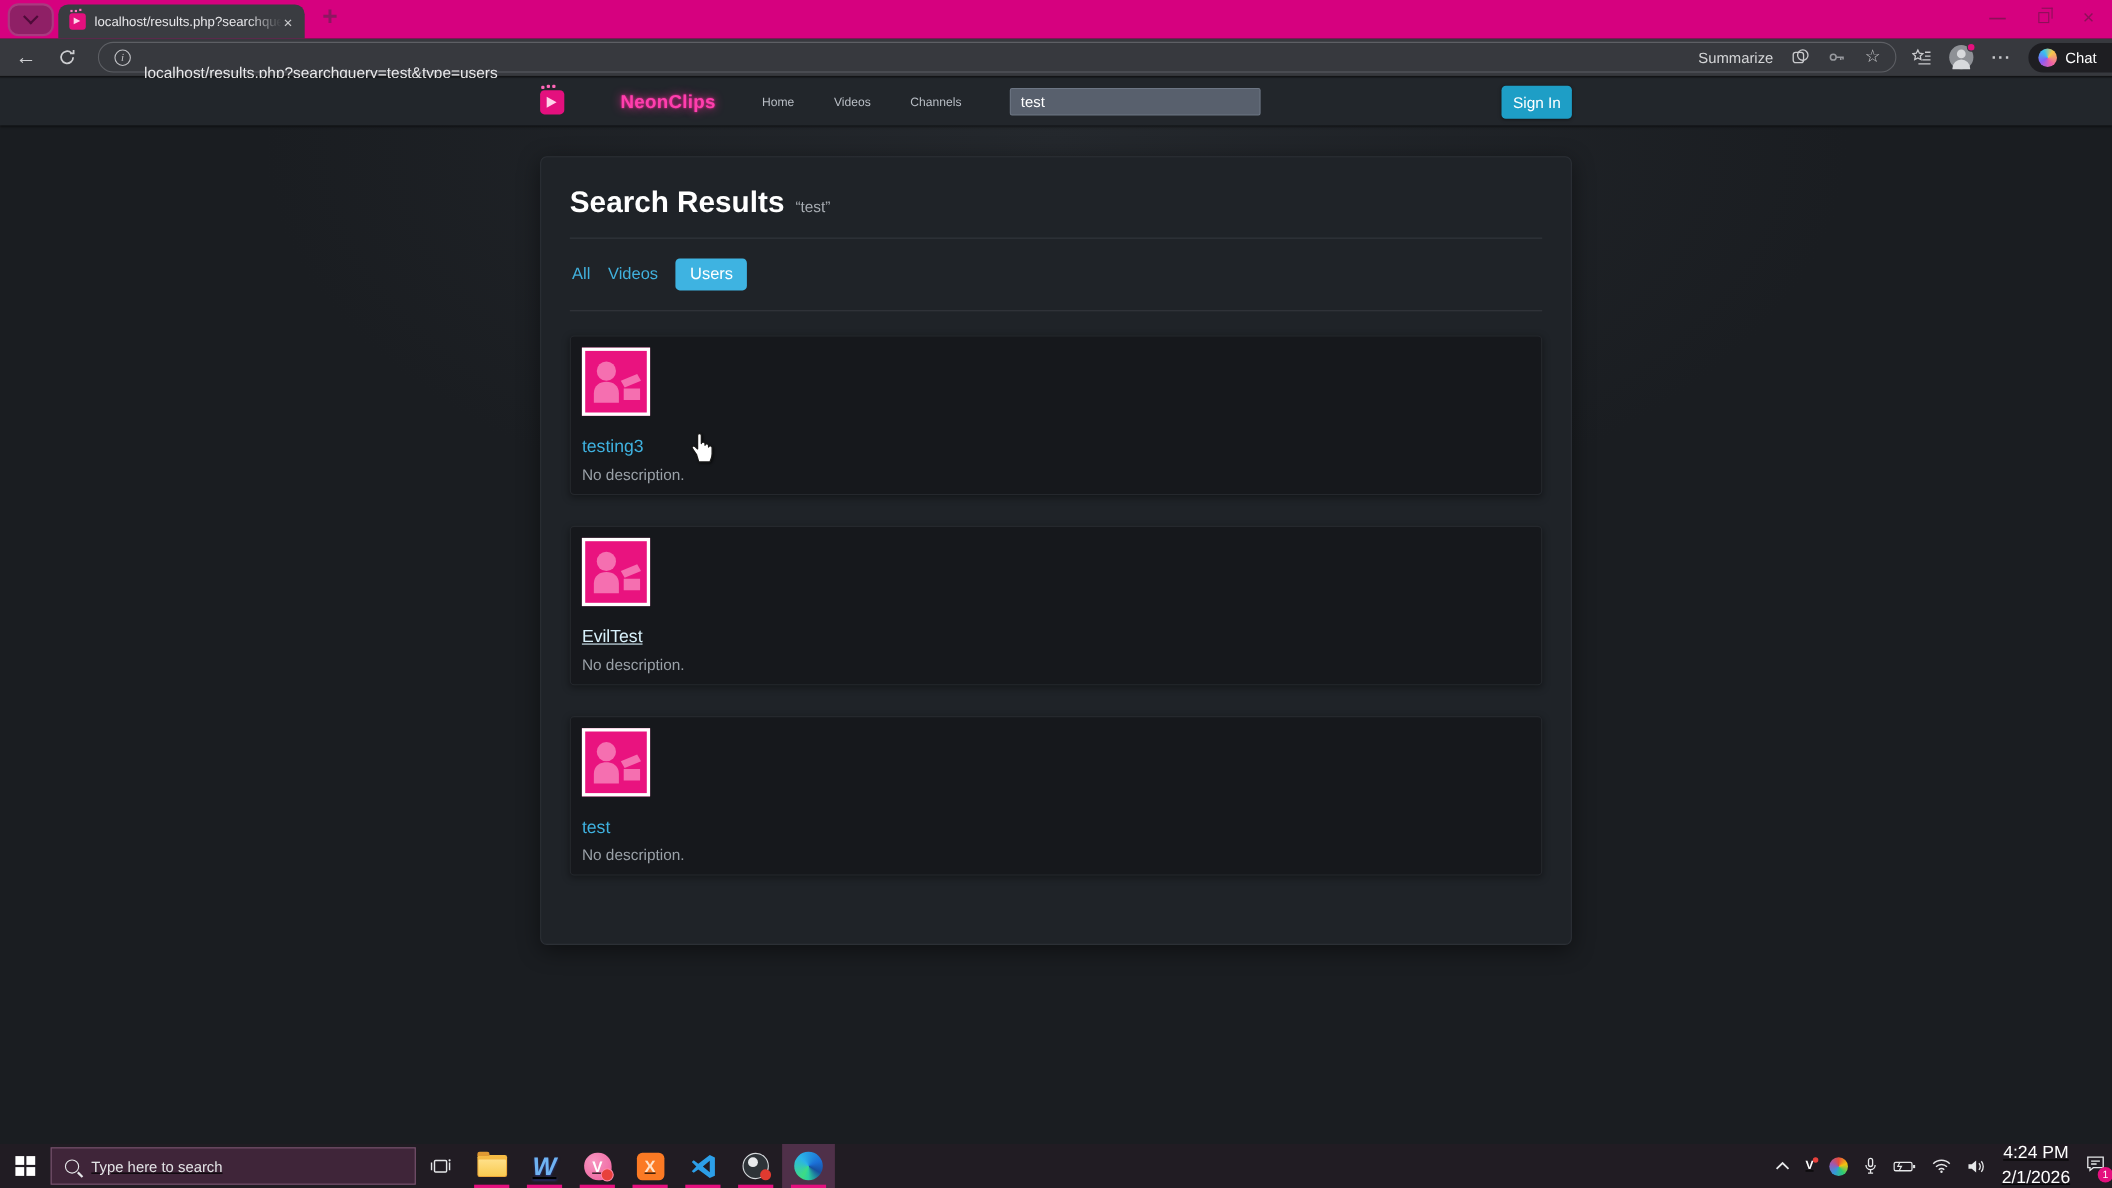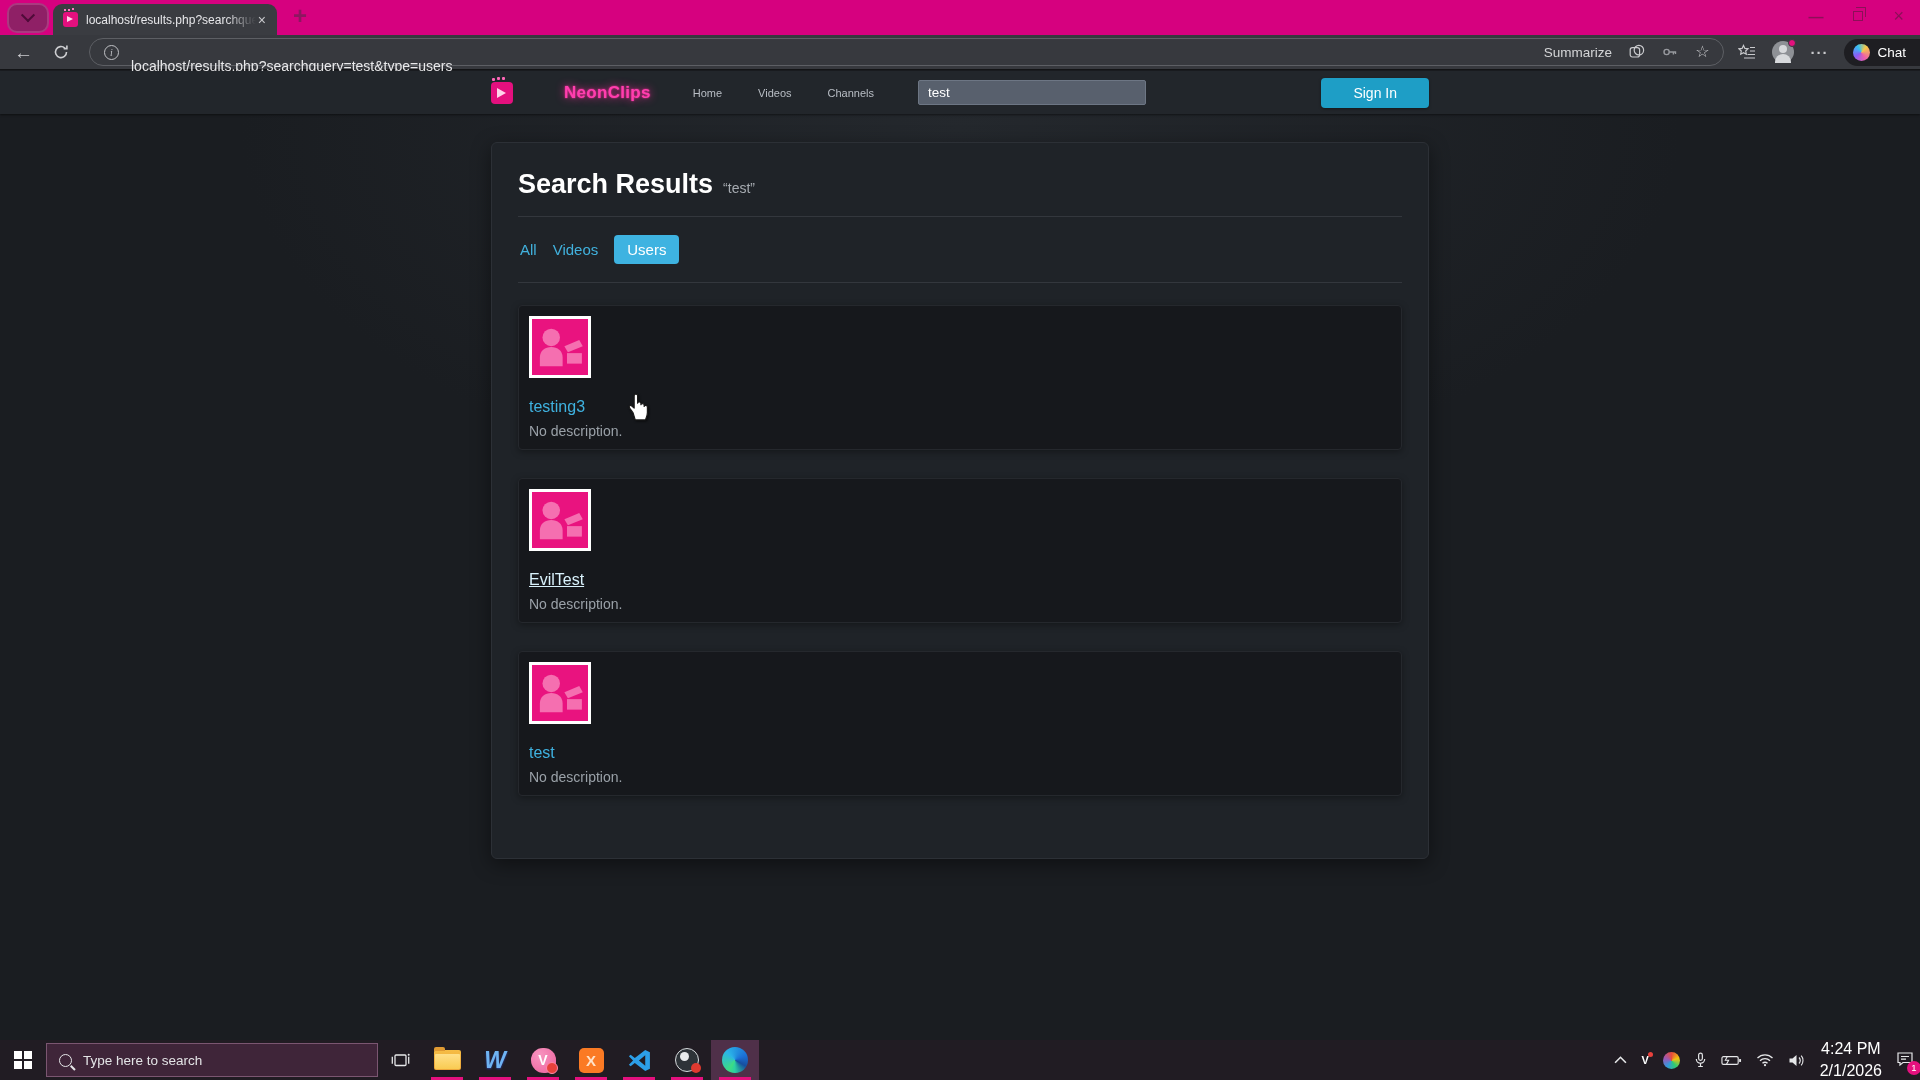--- a/index.html
+++ b/index.html
@@ -65,21 +65,21 @@
   .logo-ic::before { content:''; position:absolute; left:6px; top:6px; border-left:9px solid #ffd3ea;
                      border-top:5px solid transparent; border-bottom:5px solid transparent; }
   .logo-ic::after { content:''; position:absolute; top:-4px; left:1px; width:3px; height:3px; background:#ff67b8;
                     box-shadow:5px -1px 0 #ff67b8, 10px -1px 0 #ff67b8; border-radius:1px; }
   .logo-text { color:#ff3eae; font-size:17px; font-weight:bold; letter-spacing:.3px;
                text-shadow:0 0 9px rgba(255,46,160,.85), 0 0 2px rgba(255,46,160,.9);padding-left:44px; }
   .nav-links { display:flex; gap:36px; margin-left:42px; }
   .nav-link { color:#b9bec5; font-size:11px; }
   .nav-search { width:228px; height:25px; background:#58606d; border:1px solid #6d7684; border-radius:2px;
                 color:#fff; font-size:13.5px; padding:0 9px; margin-left:44px; font-family:"Liberation Sans",sans-serif; outline:none; }
-  .signin { margin-left:auto; background:#1e9ec6; color:#fff; border:none; border-radius:4px; padding:7px 32px;
+  .signin { margin-left:auto; background:#1e9ec6; color:#fff; border:none; border-radius:4px; padding:7px 10px;
             font-size:14px; font-family:"Liberation Sans",sans-serif; box-shadow:0 1px 3px rgba(0,0,0,.4); }
 
   .container { width:938px; margin:28px auto 0; background:#1f2328; border:1px solid #2c3036; border-radius:6px;
                box-shadow:0 5px 20px rgba(0,0,0,.45); padding:26px 26px 34px; min-height:478px; }
   .head-row { display:flex; align-items:baseline; gap:10px; }
   .h1 { color:#fff; font-size:27px; font-weight:bold;text-align:right; }
   .query { color:#a6abb1; font-size:14px; }
   .rule { border:none; border-top:1px solid #33373d; margin:16px 0; }
   .filters { display:flex; align-items:center; gap:16px; padding:2px 2px; }
   .filter-link { color:#41b1dd; font-size:15px; }
@@ -90,21 +90,21 @@
   .u-avatar { width:62px; height:62px; background:#e9137f; border:3px solid #fff; flex:none; }
   .u-name { font-size:16px; color:#3fb2e0; text-decoration:none; display:inline-block; margin-top:2px; }
   .u-name.hovered { color:#d9f2fc; text-decoration:underline; }
   .u-desc { color:#9aa1a8; font-size:14px; margin-top:7px; }
 
   .cursor { position:absolute; left:627px; top:392px; z-index:50; pointer-events:none;
             filter:drop-shadow(1px 1px 1px rgba(0,0,0,.6)); }
 
   
   .taskbar { position:absolute; left:0; right:0; bottom:0; height:40px; background:#211c23;
-             display:flex; align-items:stretch; }
+             display:flex; align-items:stretch;text-decoration:underline; }
   .start { width:46px; display:flex; align-items:center; justify-content:center; }
   .winlogo { display:grid; grid-template-columns:8px 8px; grid-template-rows:8px 8px; gap:1.5px; }
   .winlogo span { background:#fff; }
   .tb-search { width:332px; margin:3px 0; background:#3f2539; border:1px solid #7b5671; display:flex;
                align-items:center; gap:11px; padding:0 12px; }
   .mag { width:13px; height:13px; border:1.6px solid #e6e7e9; border-radius:50%; position:relative; flex:none; }
   .mag::after { content:''; position:absolute; width:6px; height:1.6px; background:#e6e7e9;
                 transform:rotate(45deg); left:10px; top:12px; }
   .tb-search-text { color:#e3e4e6; font-size:13.5px; }
   .tb-btn { width:45px; display:flex; align-items:center; justify-content:center; }

